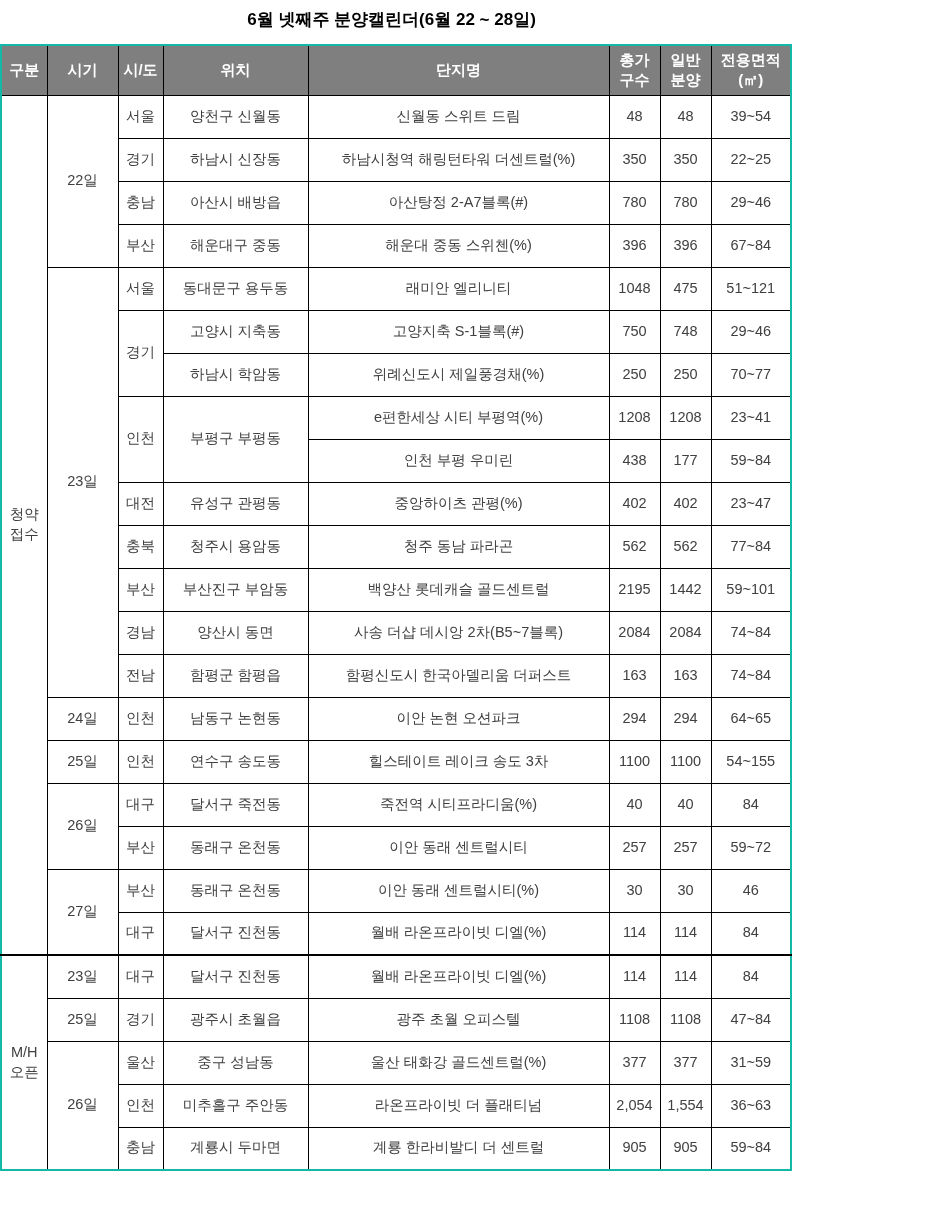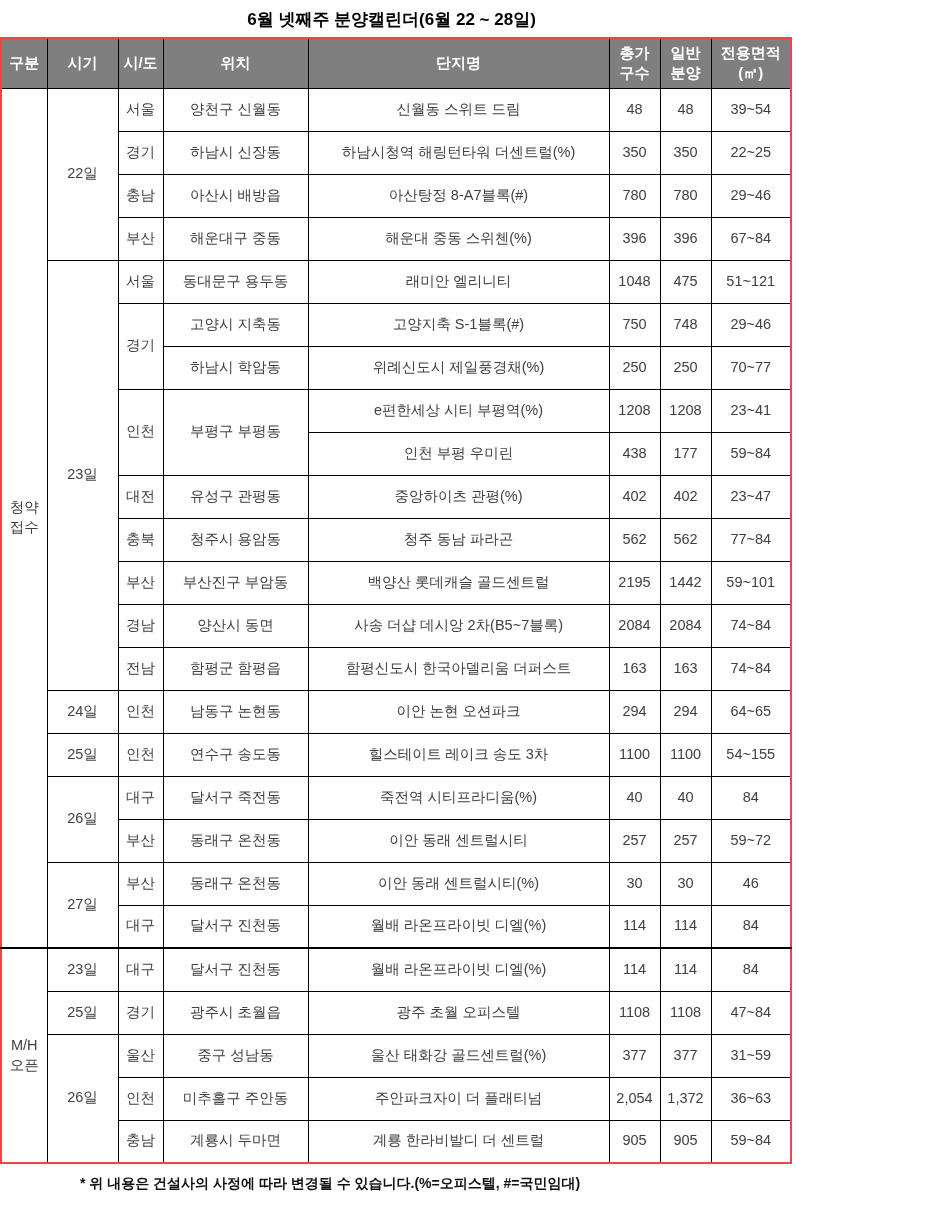--- a/index.html
+++ b/index.html
@@ -17,22 +17,22 @@
     font-size: 17px;
     font-weight: bold;
     color: #000;
     padding-top: 8px;
     letter-spacing: 0px;
   }
   table.calendar {
     border-collapse: collapse;
     table-layout: fixed;
     width: 790px;
-    margin: 6px auto 0 auto;
-    border: 2px solid #ef4444;
+    margin: 13px auto 0 auto;
+    border: 2px solid #14b8a6;
   }
   table.calendar th {
     background: #7f7f7f;
     color: #ffffff;
     font-weight: bold;
     font-size: 15px;
     border: 1px solid #000;
     height: 50px;
     text-align: center;
     vertical-align: middle;
@@ -108,21 +108,21 @@
           <td>경기</td>
           <td>하남시 신장동</td>
           <td>하남시청역 해링턴타워 더센트럴(%)</td>
           <td>350</td>
           <td>350</td>
           <td>22~25</td>
         </tr>
         <tr>
           <td>충남</td>
           <td>아산시 배방읍</td>
-          <td>아산탕정 8-A7블록(#)</td>
+          <td>아산탕정 2-A7블록(#)</td>
           <td>780</td>
           <td>780</td>
           <td>29~46</td>
         </tr>
         <tr>
           <td>부산</td>
           <td>해운대구 중동</td>
           <td>해운대 중동 스위첸(%)</td>
           <td>396</td>
           <td>396</td>
@@ -283,30 +283,29 @@
           <td>울산</td>
           <td>중구 성남동</td>
           <td>울산 태화강 골드센트럴(%)</td>
           <td>377</td>
           <td>377</td>
           <td>31~59</td>
         </tr>
         <tr>
           <td>인천</td>
           <td>미추홀구 주안동</td>
-          <td>주안파크자이 더 플래티넘</td>
+          <td>라온프라이빗 더 플래티넘</td>
           <td>2,054</td>
-          <td>1,372</td>
+          <td>1,554</td>
           <td>36~63</td>
         </tr>
         <tr>
           <td>충남</td>
           <td>계룡시 두마면</td>
           <td>계룡 한라비발디 더 센트럴</td>
           <td>905</td>
           <td>905</td>
           <td>59~84</td>
         </tr>
       </tbody>
   </table>
 
-  <div class="footnote">* 위 내용은 건설사의 사정에 따라 변경될 수 있습니다.(%=오피스텔, #=국민임대)</div>
 </div>
 
 </body></html>

